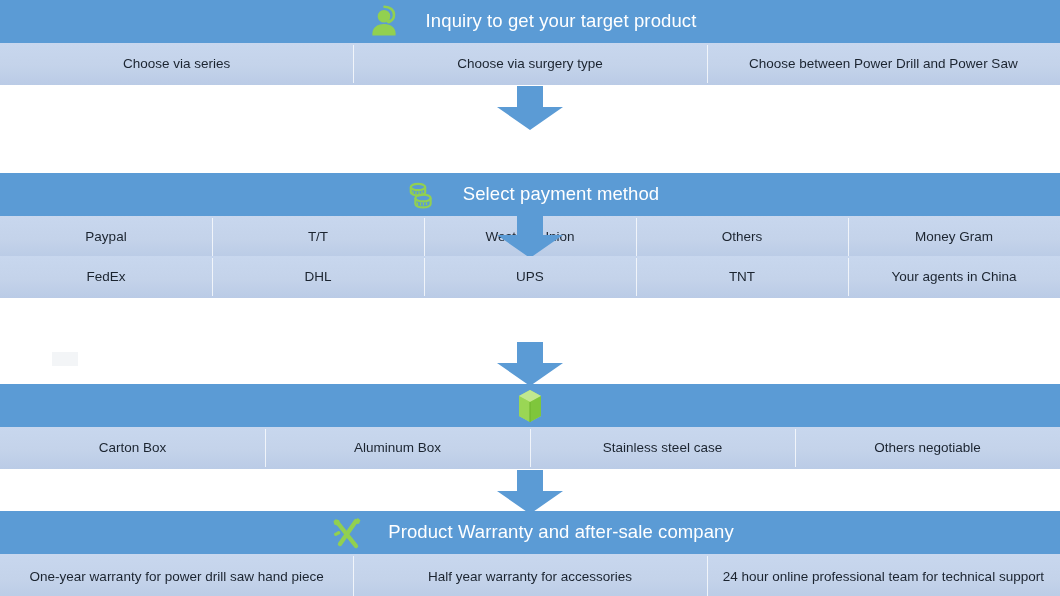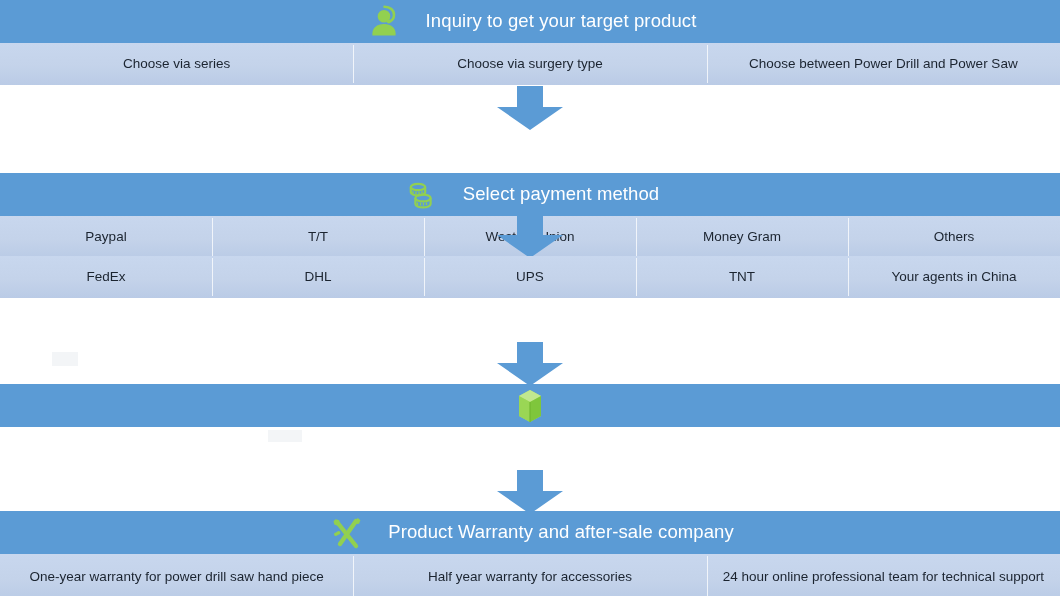--- a/index.html
+++ b/index.html
@@ -165,22 +165,22 @@
             </g>
           </svg>
         </span>
         <span class="band-title">Select payment method</span>
       </div>
     </div>
     <div class="options">
       <div class="opt">Paypal</div>
       <div class="opt">T/T</div>
       <div class="opt">Western Union</div>
+      <div class="opt">Others</div>
       <div class="opt">Money Gram</div>
-      <div class="opt">Others</div>
     </div>
   </div>
 
   <div class="arrow" style="top:214px;">
     <svg viewBox="0 0 66 44">
       <polygon points="20,0 46,0 46,21 66,21 33,44 0,21 20,21" fill="#5B9BD5"></polygon>
     </svg>
   </div>
 
   <div class="section" style="top:256px;">
@@ -206,20 +206,26 @@
           <svg viewBox="0 0 40 40">
             <polygon points="20,4 31,10 31,30 20,36 9,30 9,10" fill="#A9DE6A"></polygon>
             <polygon points="20,4 31,10 20,16 9,10" fill="#C2E88F"></polygon>
             <polygon points="20,16 31,10 31,30 20,36" fill="#7FC63C"></polygon>
             <polygon points="20,16 9,10 9,30 20,36" fill="#9AD655"></polygon>
             <path d="M20 16 v20" stroke="#6FB62F" stroke-width="1.1" fill="none"></path>
           </svg>
         </span>
       </div>
     </div>
+    <div class="options">
+      <div class="opt">Carton Box</div>
+      <div class="opt">Aluminum Box</div>
+      <div class="opt">Stainless steel case</div>
+      <div class="opt">Others negotiable</div>
+    </div>
   </div>
 
   <div class="arrow" style="top:470px;">
     <svg viewBox="0 0 66 44">
       <polygon points="20,0 46,0 46,21 66,21 33,44 0,21 20,21" fill="#5B9BD5"></polygon>
     </svg>
   </div>
 
   <div class="section" style="top:511px;">
     <div class="band">

